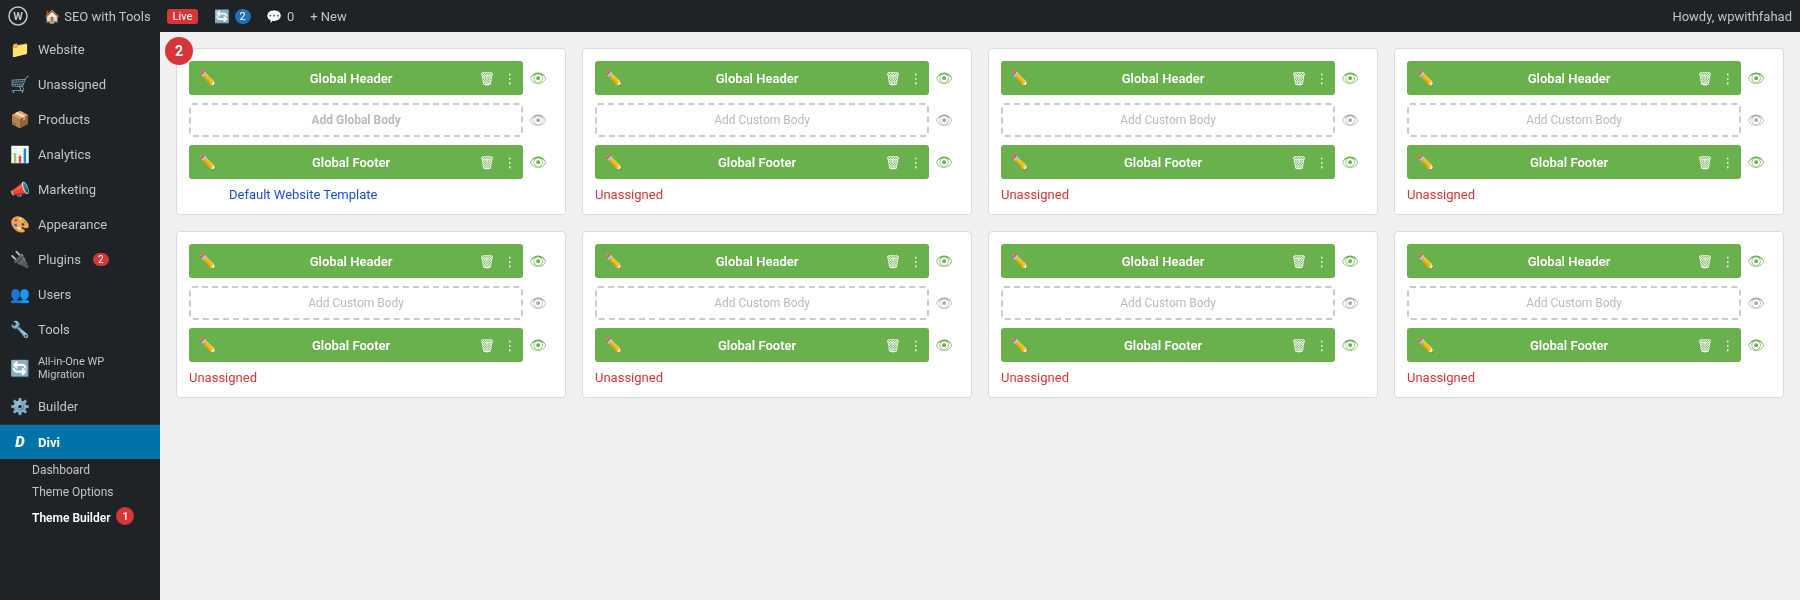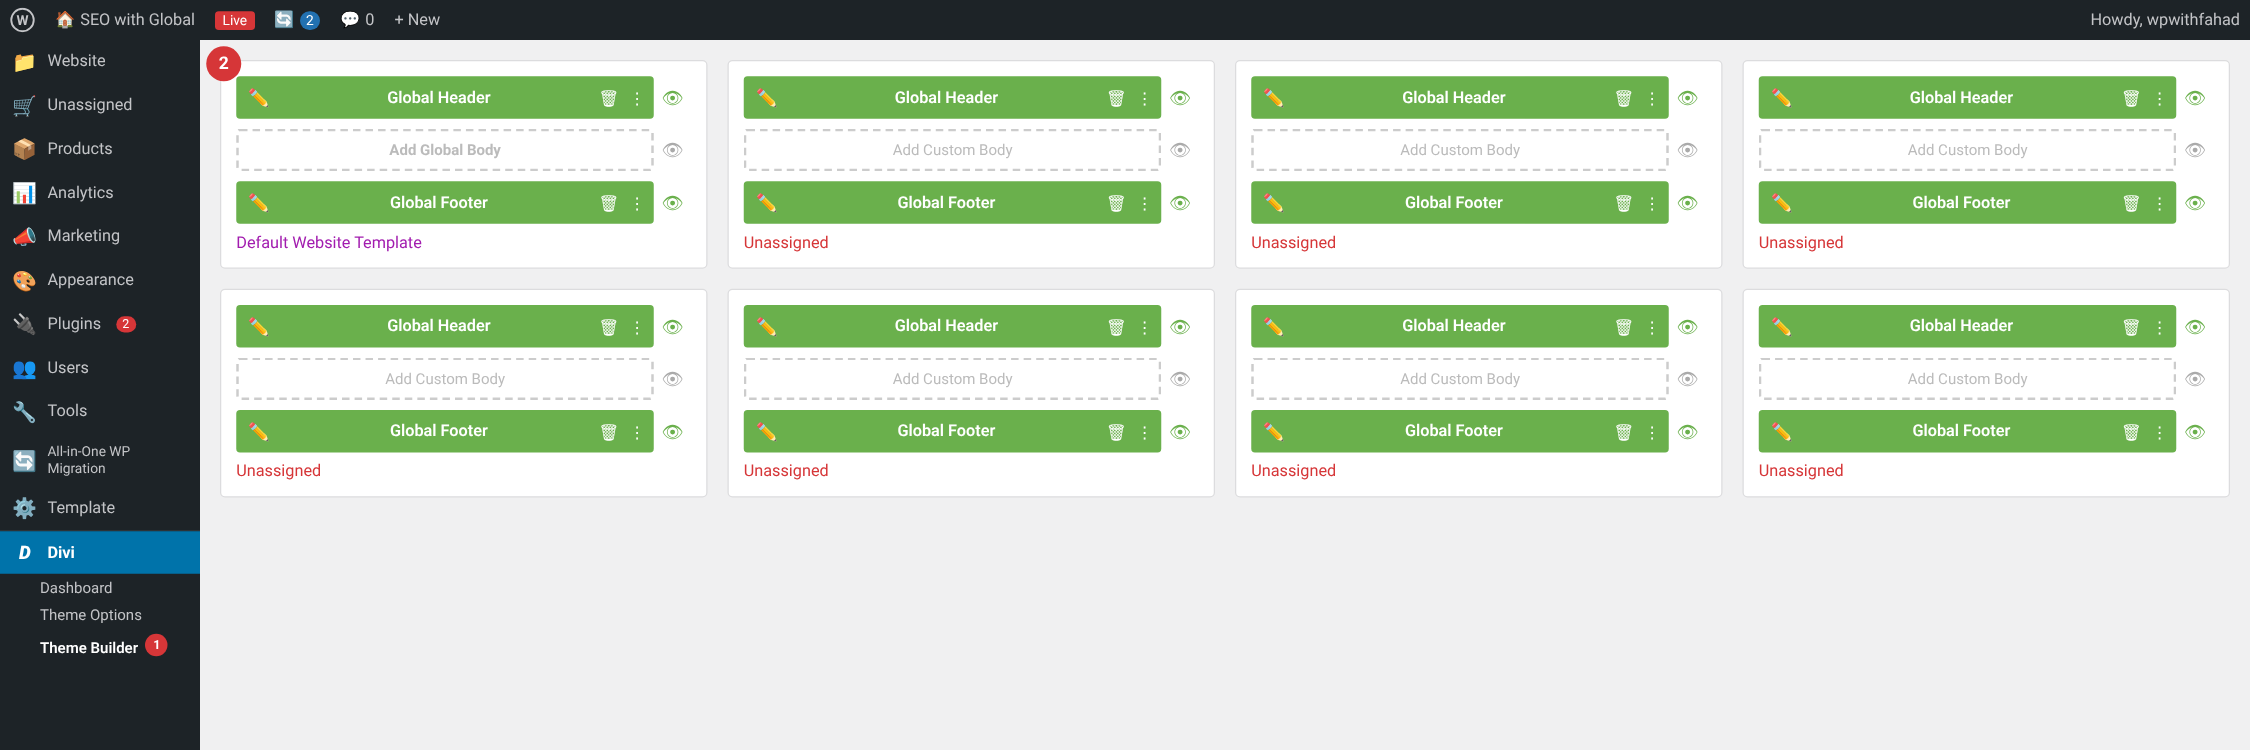--- a/index.html
+++ b/index.html
@@ -57,21 +57,21 @@
 <div class="admin-bar">
   <div class="admin-bar-left">
     <div class="admin-bar-item">
       <svg class="wp-logo" viewBox="0 0 20 20">
           <circle cx="10" cy="10" r="9" fill="none" stroke="#c3c4c7" stroke-width="1.5"></circle>
           <text x="10" y="14" text-anchor="middle" font-size="11" fill="#c3c4c7" font-weight="bold">W</text>
         </svg>
     </div>
     <div class="admin-bar-item">
       <span>🏠</span>
-      <span>SEO with Global</span>
+      <span>SEO with Tools</span>
     </div>
     <span class="live-badge">Live</span>
     <div class="admin-bar-item">
       <span>🔄</span>
       <span class="badge-count">2</span>
     </div>
     <div class="admin-bar-item">
       <span>💬</span>
       <span>0</span>
     </div>
@@ -119,21 +119,21 @@
   <div class="sidebar-item">
     <span class="icon">🔧</span>
     <span>Tools</span>
   </div>
   <div class="sidebar-item" style="font-size:11px;">
     <span class="icon">🔄</span>
     <span>All-in-One WP Migration</span>
   </div>
   <div class="sidebar-item">
     <span class="icon">⚙️</span>
-    <span>Template</span>
+    <span>Builder</span>
   </div>
 
   <div class="sidebar-section">
     <div class="sidebar-item divi-item active" style="background:#0073aa; color:#fff; font-weight:700;">
       <span class="icon" style="font-style:italic; font-weight:900; font-size:15px; color:#fff;">D</span>
       <span>Divi</span>
     </div>
     <div class="sidebar-sub">
       <span>Dashboard</span>
     </div>
@@ -179,21 +179,21 @@
           <div style="flex:1; display:flex; align-items:center; background:#6ab04c; border-radius:3px; height:34px;">
             <button style="background:transparent; border:none; color:#fff; cursor:pointer; padding:0 10px; font-size:14px;">✏️</button>
             <span style="flex:1; color:#fff; font-size:13px; font-weight:600; text-align:center;">Global Footer</span>
             <div style="display:flex; align-items:center; gap:2px; padding-right:4px;">
               <button style="background:transparent; border:none; color:#fff; cursor:pointer; font-size:13px; padding:0 3px;">🗑</button>
               <button style="background:transparent; border:none; color:#fff; cursor:pointer; font-size:13px; padding:0 3px;">⋮</button>
             </div>
           </div>
           <button style="background:transparent; border:none; color:#6ab04c; cursor:pointer; font-size:14px; padding:0 6px;">👁</button>
         </div>
-        <div style="font-size:13px; color:#a21caf; margin-top:4px;">Default Website Template</div>
+        <div style="font-size:13px; color:#1d4ed8; margin-top:4px;margin-left:40px;">Default Website Template</div>
       </div>
 
       <div class="template-card">
         <div style="display:flex; align-items:center; margin-bottom:8px;">
           <div style="flex:1; display:flex; align-items:center; background:#6ab04c; border-radius:3px; height:34px;">
             <button style="background:transparent; border:none; color:#fff; cursor:pointer; padding:0 10px; font-size:14px;">✏️</button>
             <span style="flex:1; color:#fff; font-size:13px; font-weight:600; text-align:center;">Global Header</span>
             <div style="display:flex; align-items:center; gap:2px; padding-right:4px;">
               <button style="background:transparent; border:none; color:#fff; cursor:pointer; font-size:13px; padding:0 3px;">🗑</button>
               <button style="background:transparent; border:none; color:#fff; cursor:pointer; font-size:13px; padding:0 3px;">⋮</button>

